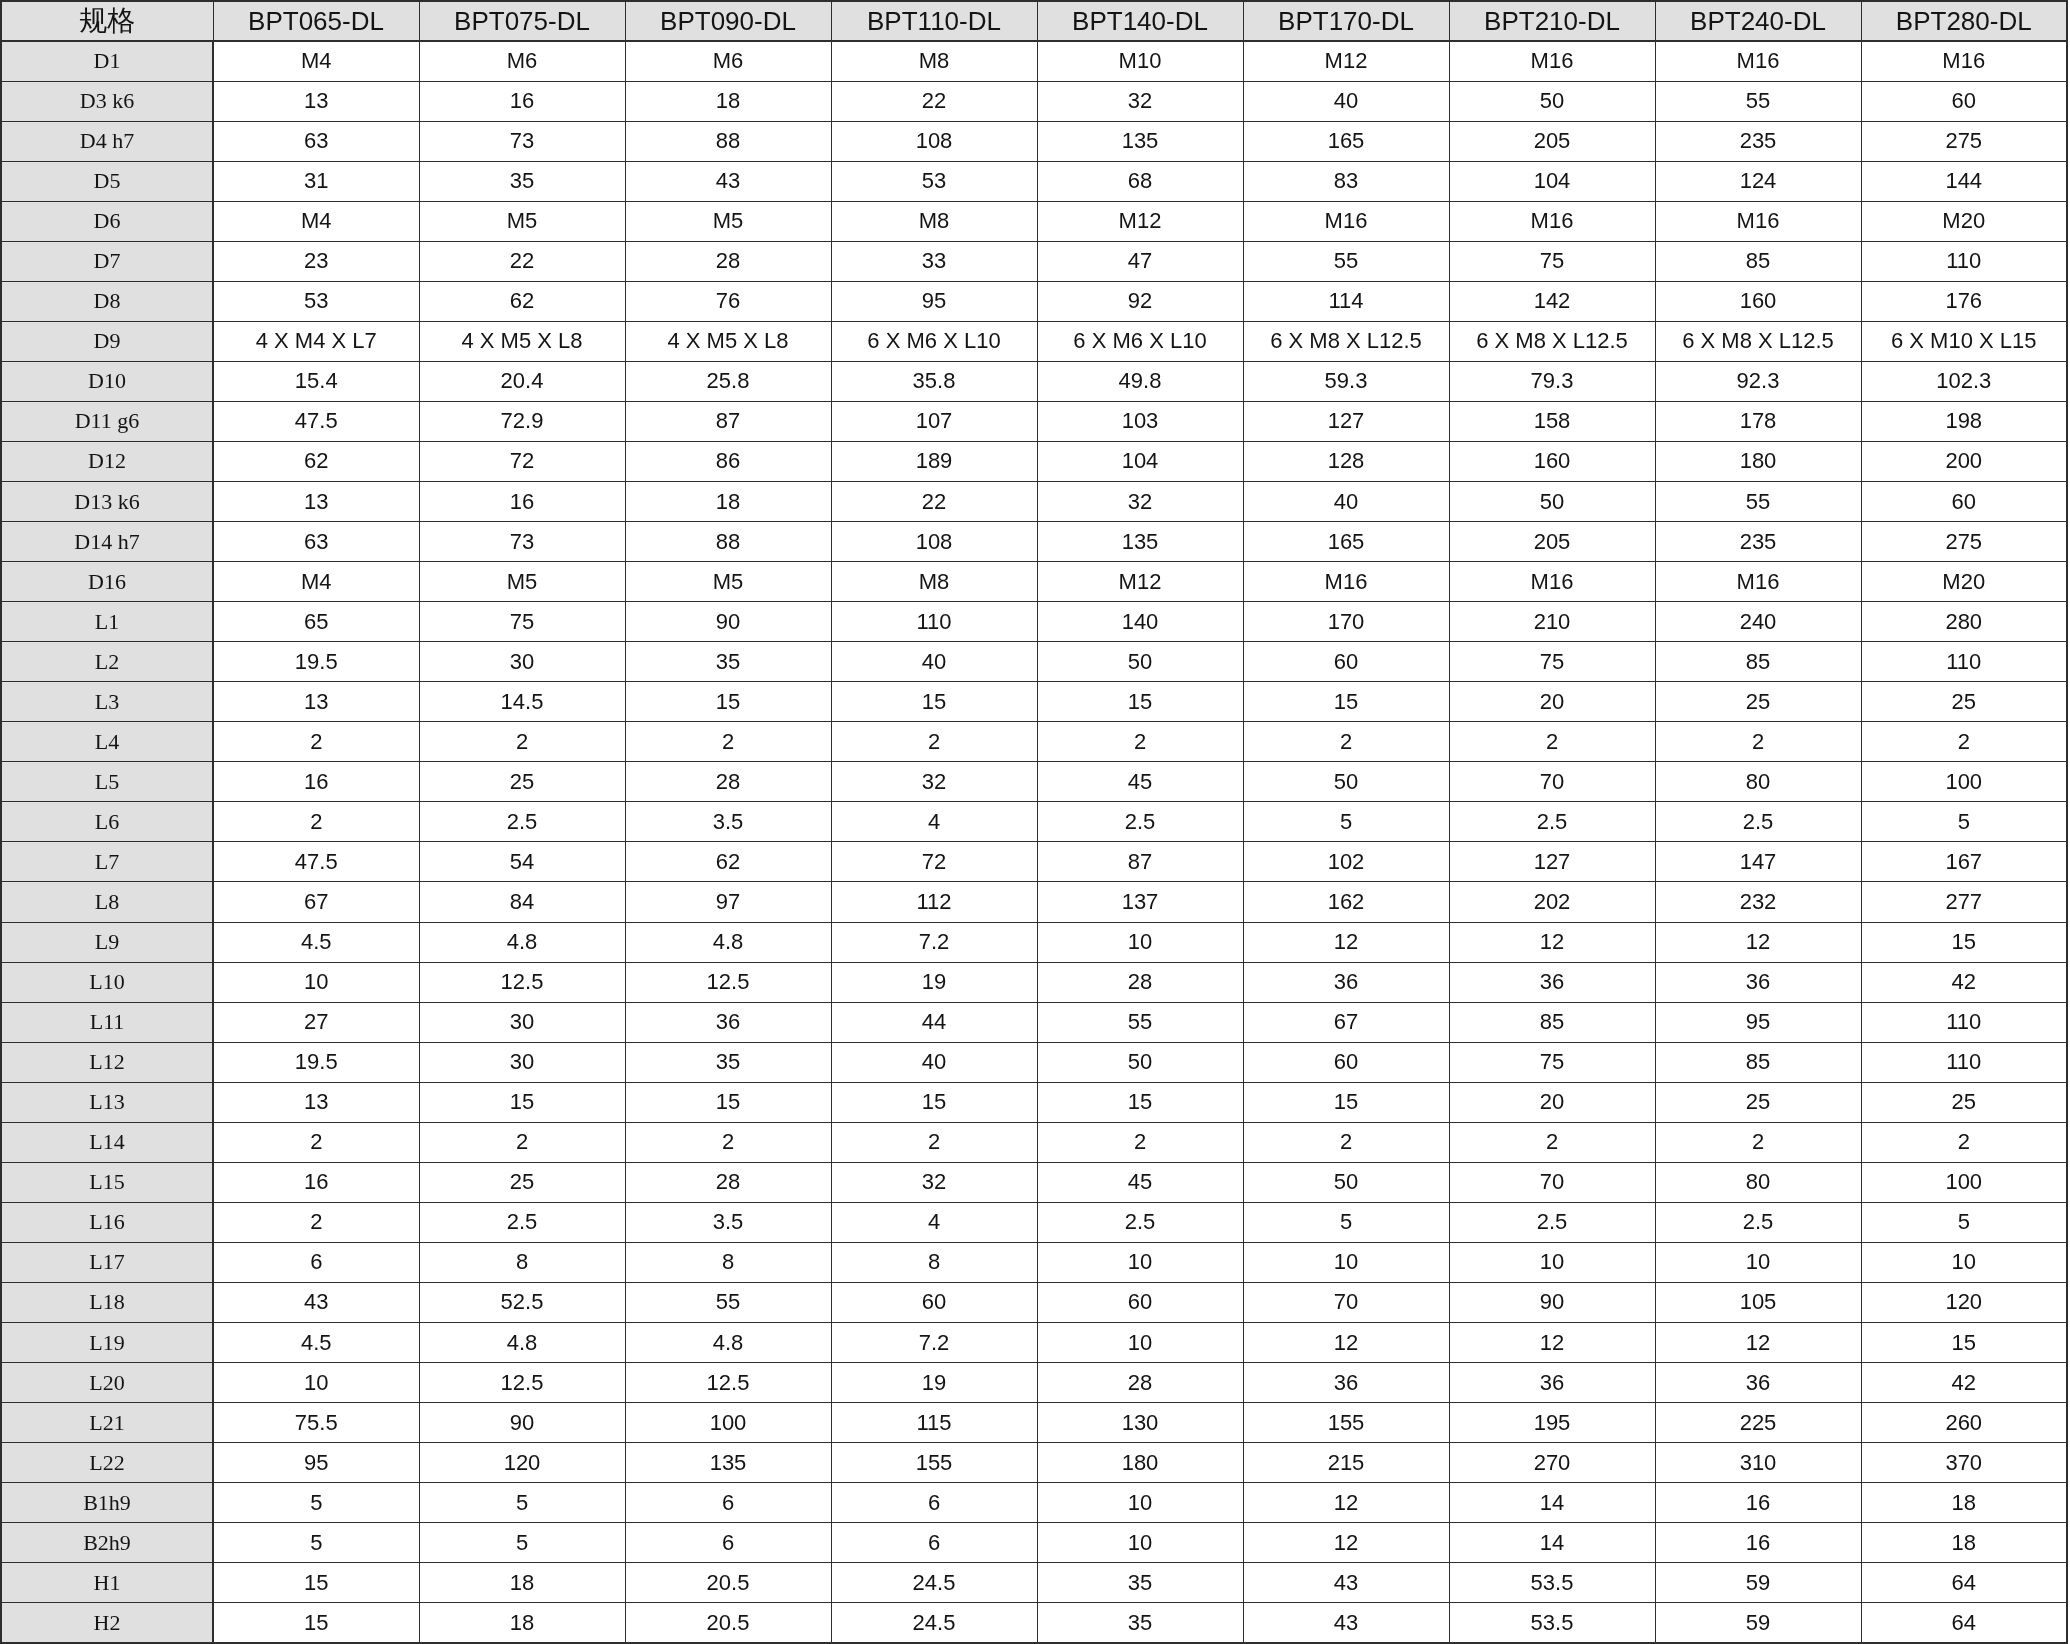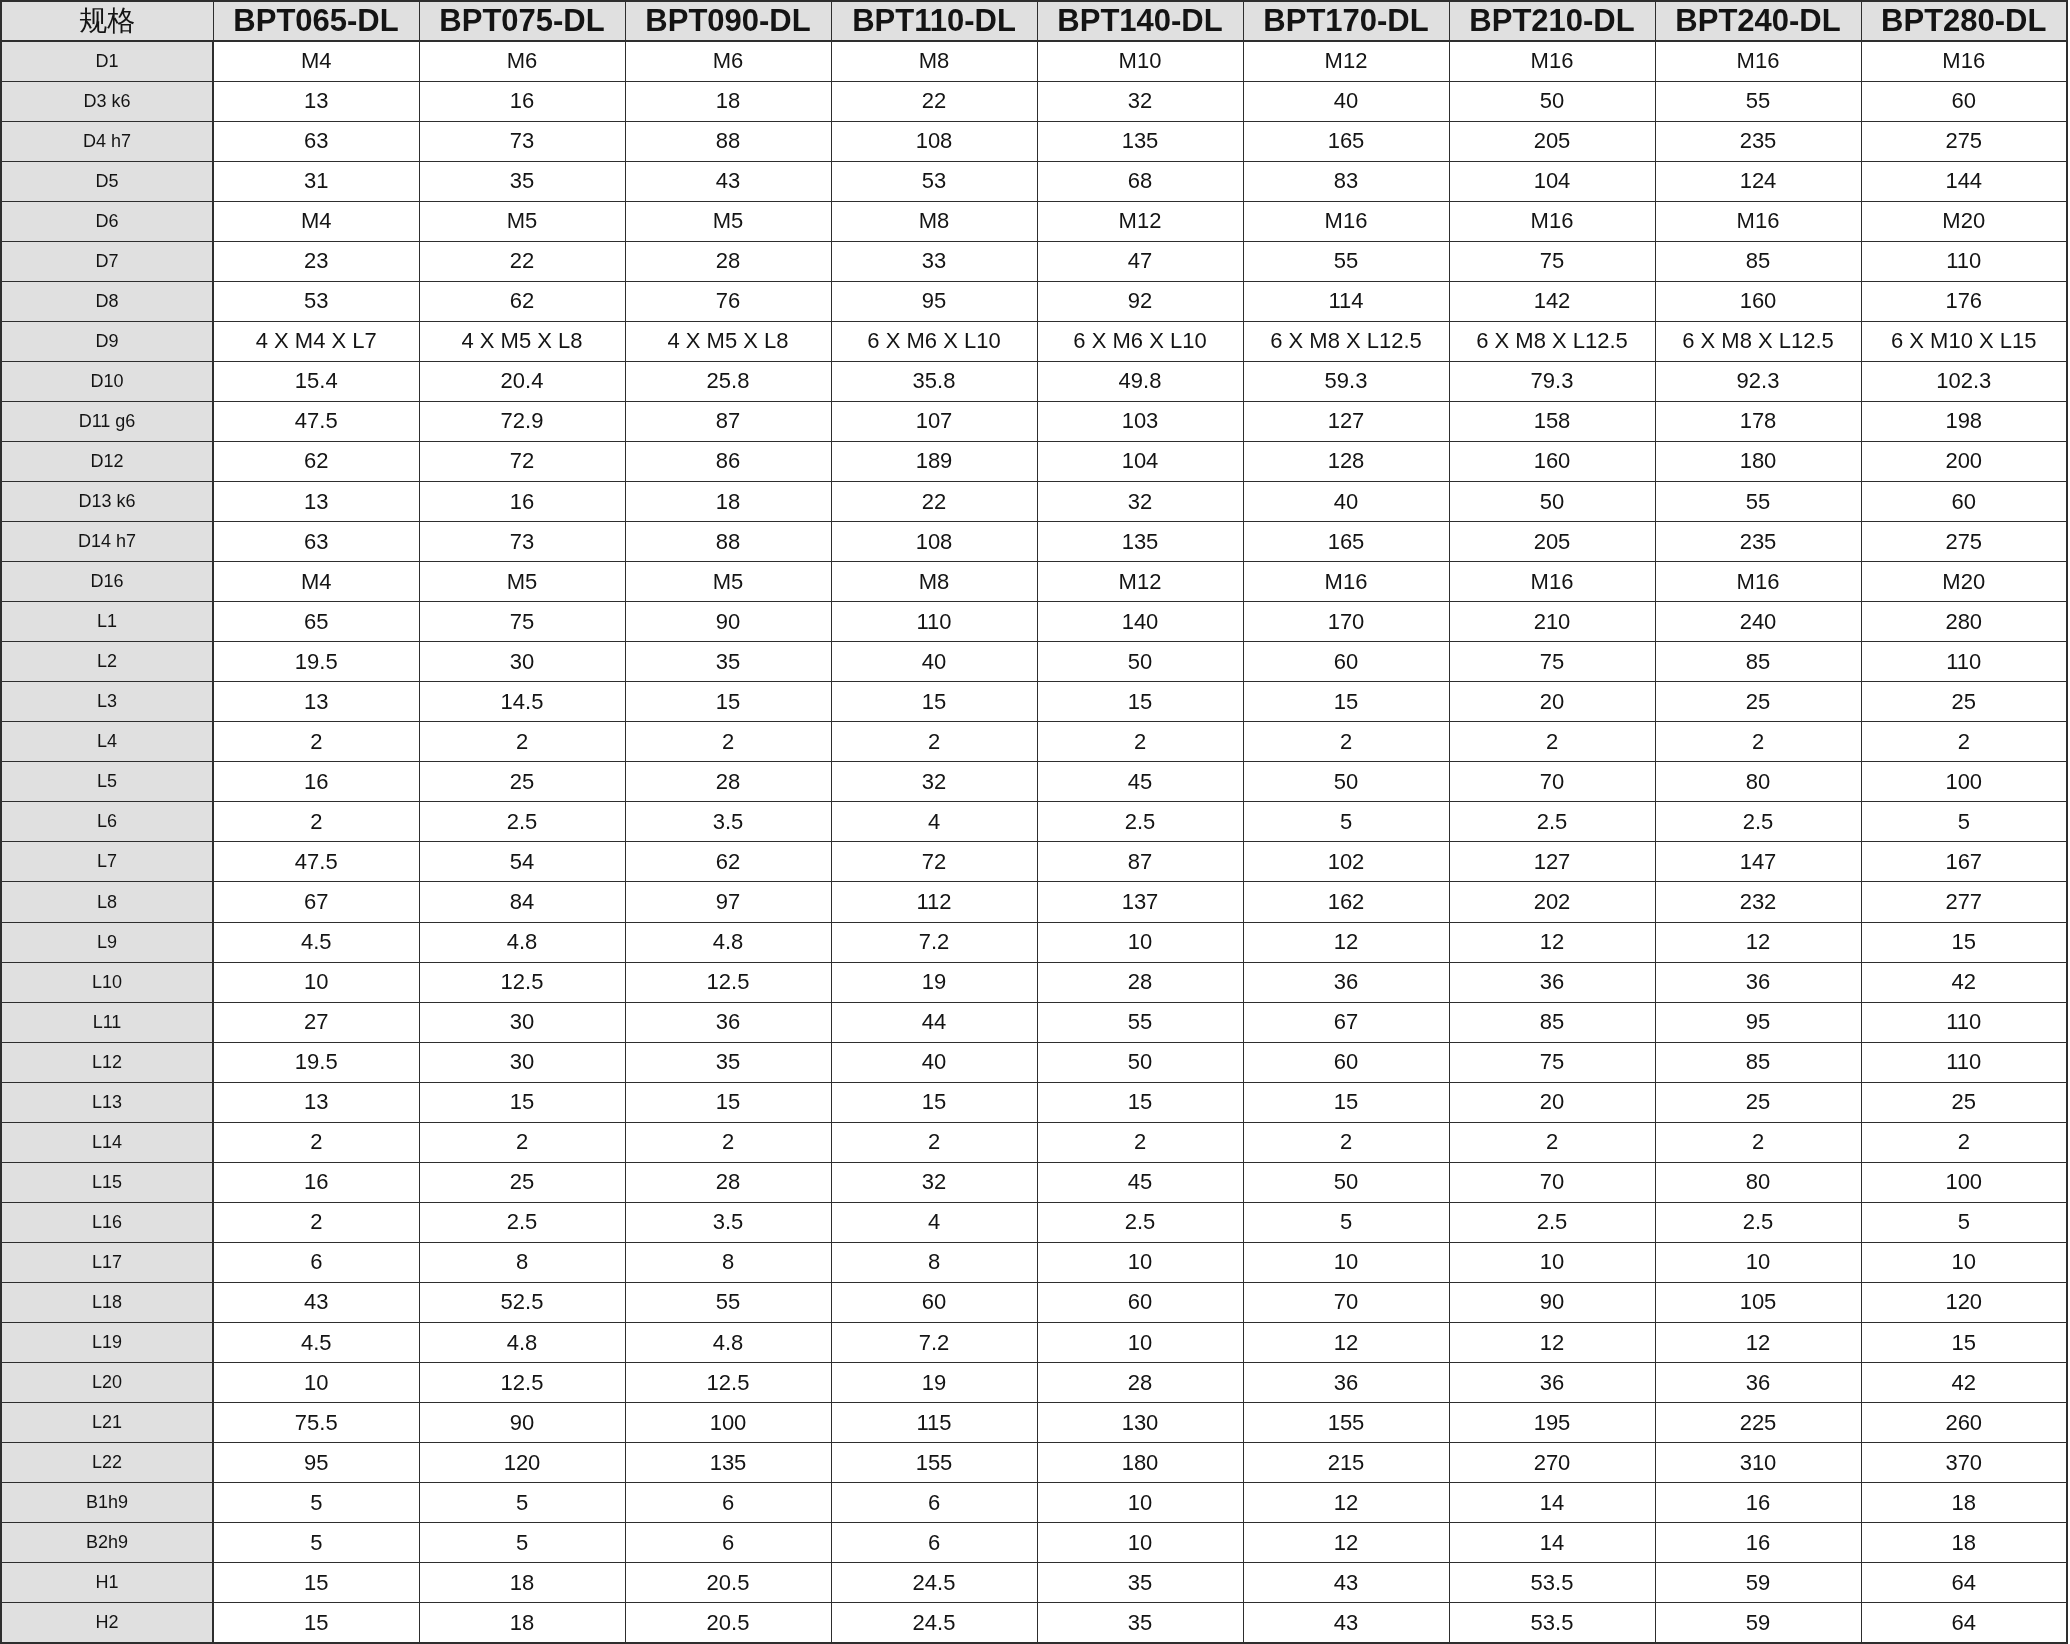--- a/index.html
+++ b/index.html
@@ -31,33 +31,34 @@
     height:40px;
     font-size:22px;
     font-weight:normal;
     background:var(--cell-bg);
     color:var(--text);
     white-space:nowrap;
     overflow:hidden;
   }
   table.spec thead th{
     background:var(--header-bg);
-    font-weight:bold;
-    font-size:31px;
+    font-weight:normal;
+    font-size:26px;
     border-bottom:2px solid var(--border);
   }
   table.spec thead th.spec-corner{
     font-weight:normal;
     font-size:28px;
   }
   table.spec tbody th.row-label{
     background:var(--label-bg);
-    font-size:18px;
+    font-size:22px;
     border-right:2px solid var(--border);
     width:212px;
+    font-family:Liberation Serif, serif;
   }
   col.label-col{width:212px;}
   col.data-col{width:206px;}
 </style>
 </head>
 <body>
 
 <table class="spec">
   <colgroup>
     <col class="label-col">

